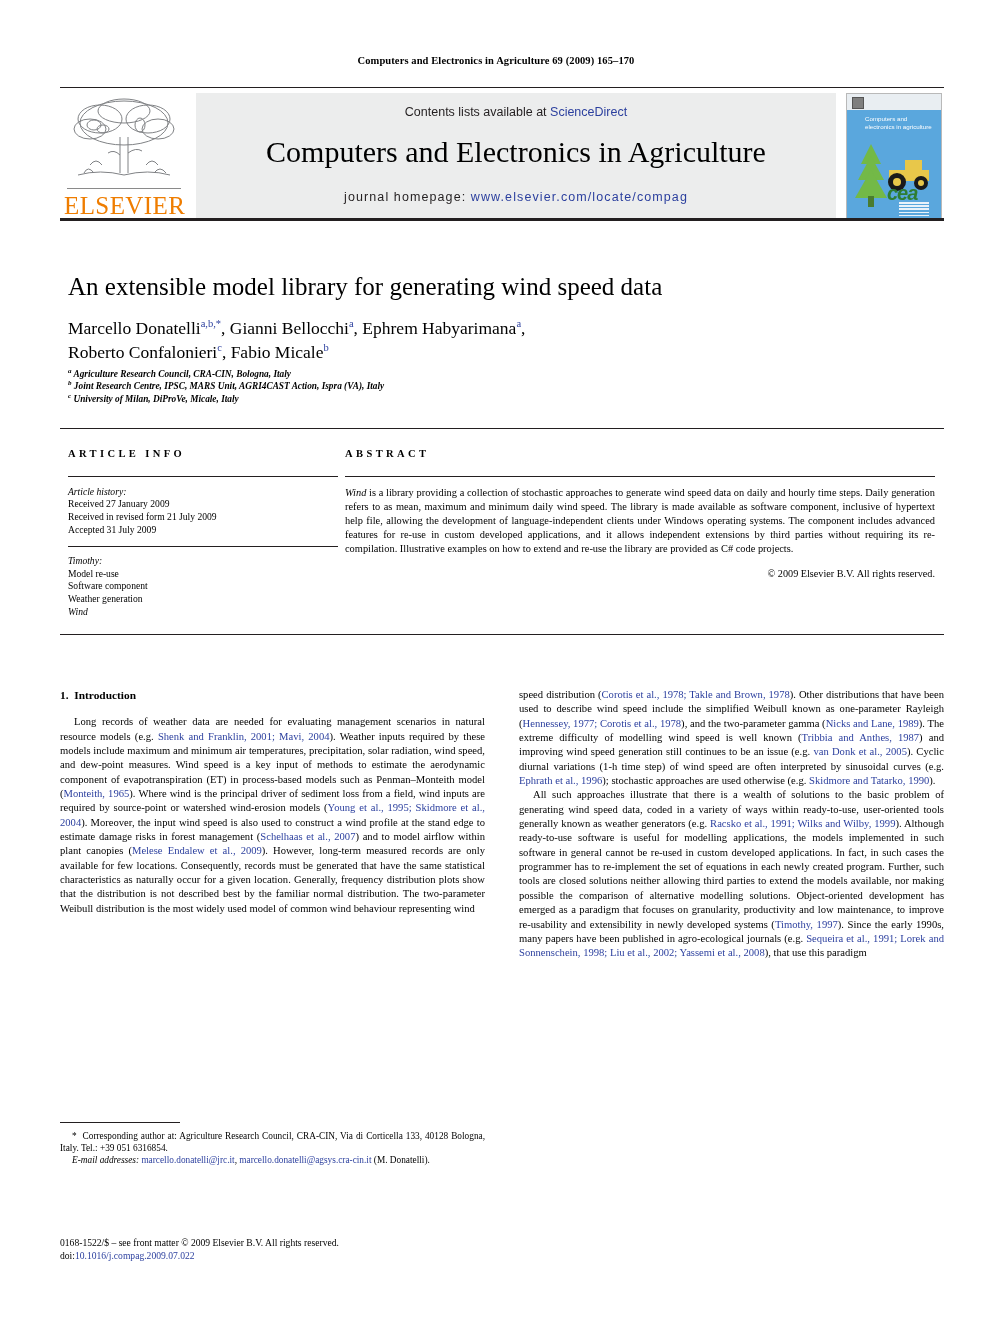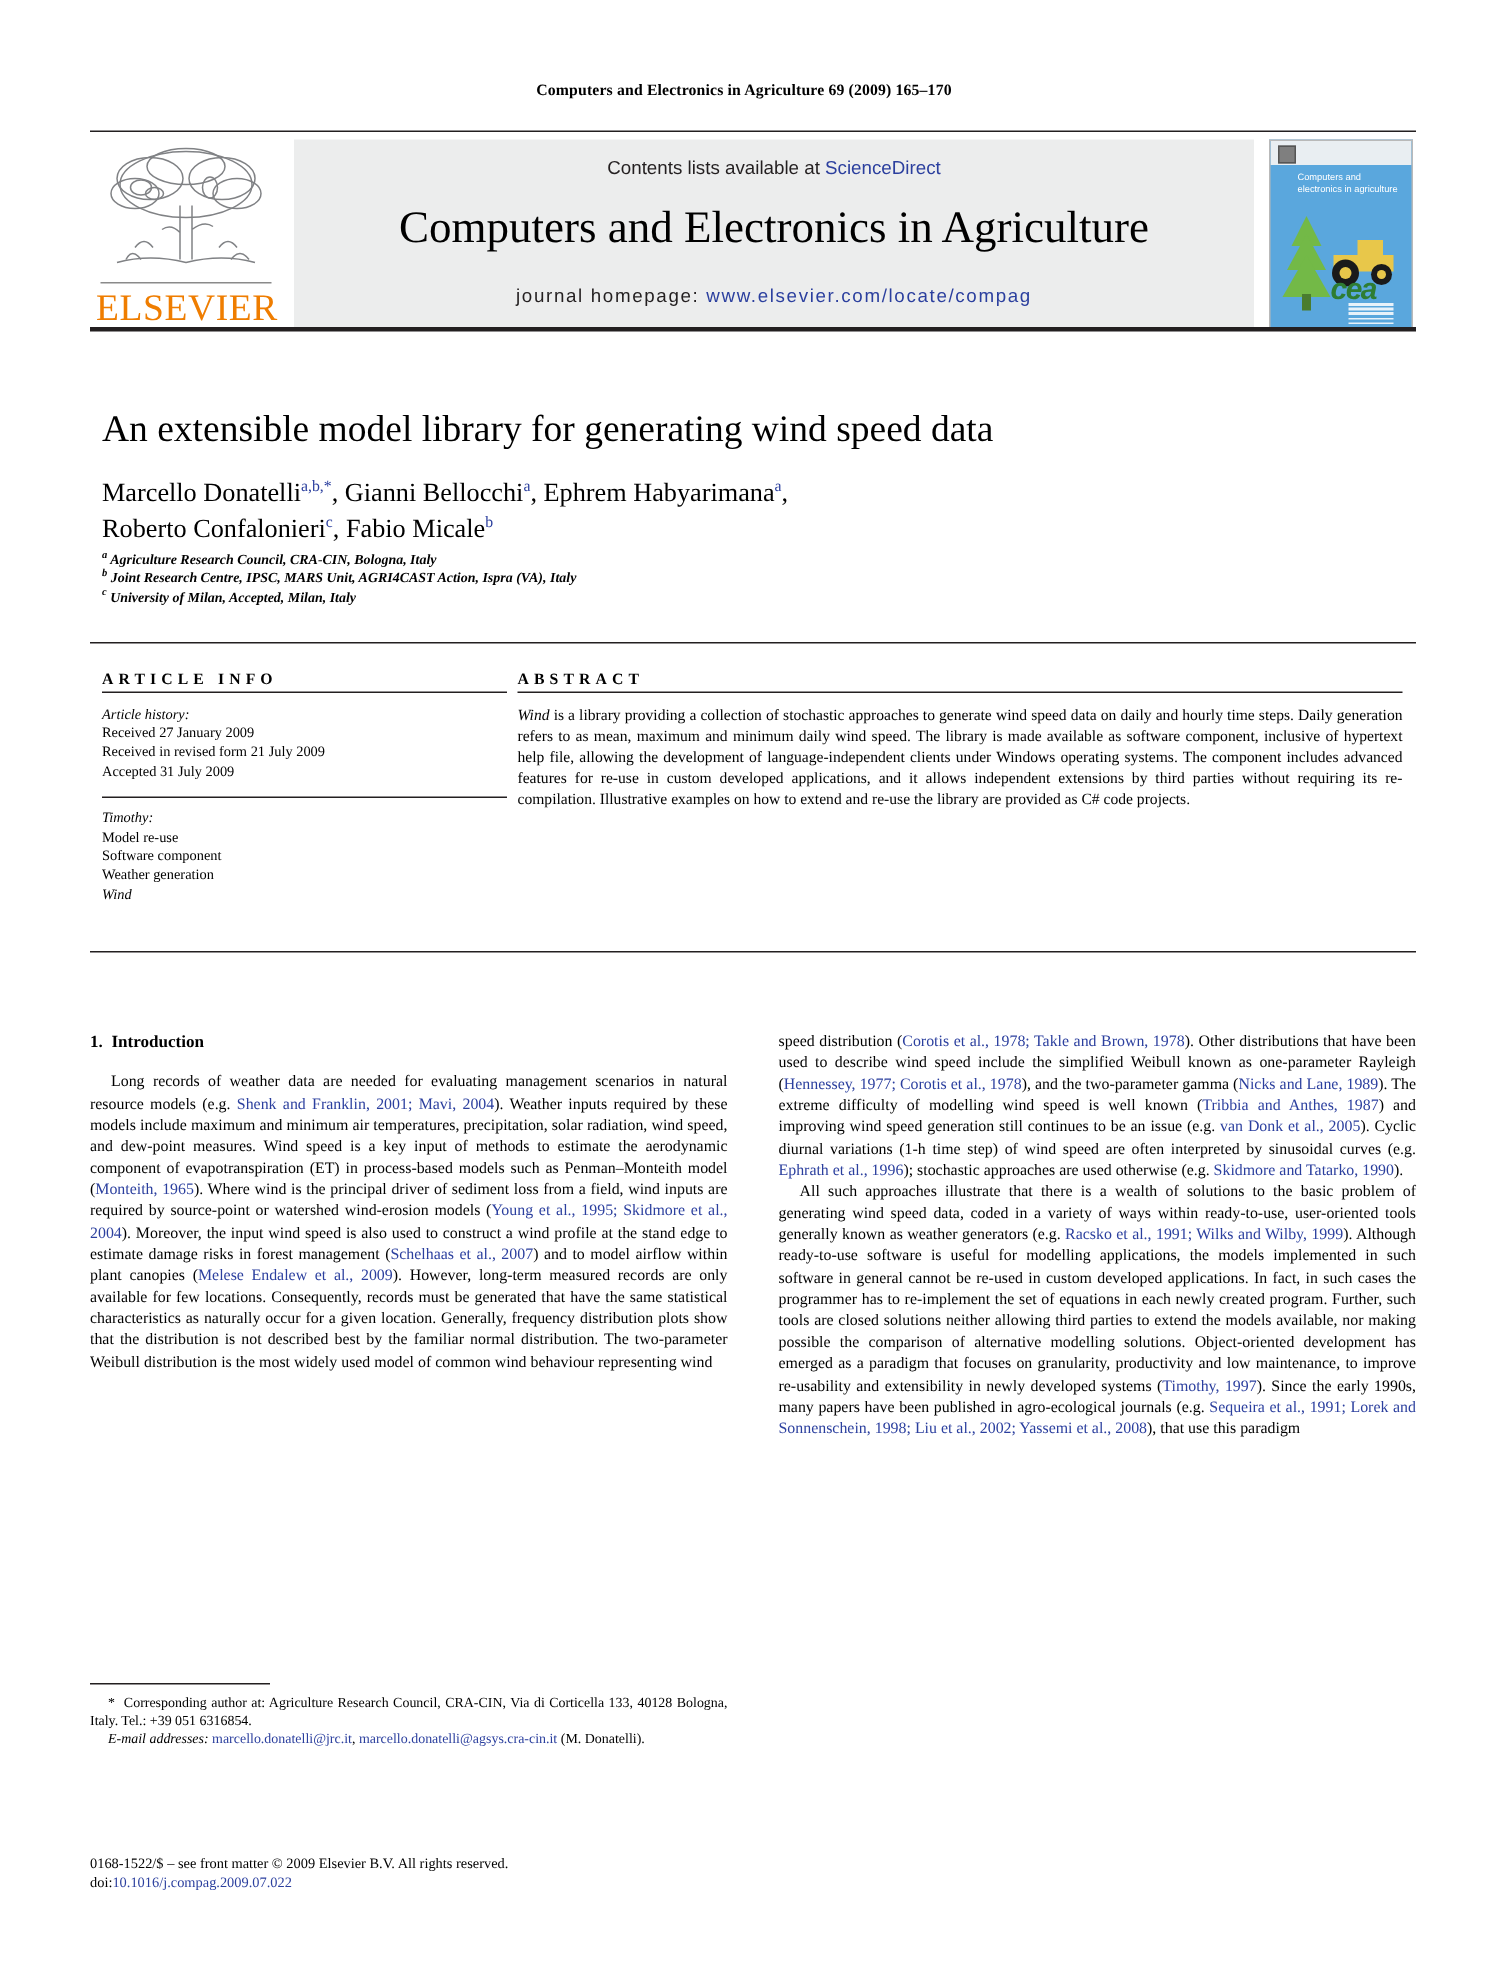--- a/index.html
+++ b/index.html
@@ -292,21 +292,21 @@
     top: 20px;
     left: 285px;
     width: 590px;
   }
   .sec-head {
     font-family: "Liberation Serif", serif;
     font-size: 10.5px;
     font-weight: bold;
     letter-spacing: 3.4px;
     color: #000;
-    margin-bottom: 2px;
+    margin-bottom: 17px;
   }
   .thin-rule {
     width: 100%;
     height: 0.9px;
     background: #231f20;
     margin-bottom: 9px;
   }
   .info-group {
     font-family: "Liberation Serif", serif;
     font-size: 9.6px;
@@ -487,21 +487,21 @@
 
   <div class="title-block">
     <h1 class="paper-title">An extensible model library for generating wind speed data</h1>
     <div class="authors">
       <span>Marcello Donatelli</span><sup>a,b,</sup><sup>*</sup><span>, Gianni Bellocchi</span><sup>a</sup><span>, Ephrem Habyarimana</span><sup>a</sup><span>,</span><br>
       <span>Roberto Confalonieri</span><sup>c</sup><span>, Fabio Micale</span><sup>b</sup>
     </div>
     <div class="affiliations">
       <div><sup>a</sup> <span>Agriculture Research Council, CRA-CIN, Bologna, Italy</span></div>
       <div><sup>b</sup> <span>Joint Research Centre, IPSC, MARS Unit, AGRI4CAST Action, Ispra (VA), Italy</span></div>
-      <div><sup>c</sup> <span>University of Milan, Accepted, Milan, Italy</span></div>
+      <div><sup>c</sup> <span>University of Milan, DiProVe, Micale, Italy</span></div>
     </div>
   </div>
 
   <div class="band">
     <div class="band-rule-top"></div>
 
     <div class="info-col">
       <div class="sec-head">ARTICLE INFO</div>
       <div class="thin-rule"></div>
       <div class="info-group">
@@ -517,20 +517,21 @@
         <span class="kw-item">Software component</span>
         <span class="kw-item">Weather generation</span>
         <span class="kw-item italic">Wind</span>
       </div>
     </div>
 
     <div class="abstract-col">
       <div class="sec-head">ABSTRACT</div>
       <div class="thin-rule"></div>
       <div class="abstract-body"><em>Wind</em><span> is a library providing a collection of stochastic approaches to generate wind speed data on daily and hourly time steps. Daily generation refers to as mean, maximum and minimum daily wind speed. The library is made available as software component, inclusive of hypertext help file, allowing the development of language-independent clients under Windows operating systems. The component includes advanced features for re-use in custom developed applications, and it allows independent extensions by third parties without requiring its re-compilation. Illustrative examples on how to extend and re-use the library are provided as C# code projects.</span></div>
+      <div class="copyright">© 2009 Elsevier B.V. All rights reserved.</div>
     </div>
 
     <div class="band-rule-bot"></div>
   </div>
 
   <div class="body-cols">
 
     <div class="col col-left">
       <div class="section-title">
         <span>1.</span>&nbsp;&nbsp;<span>Introduction</span>

